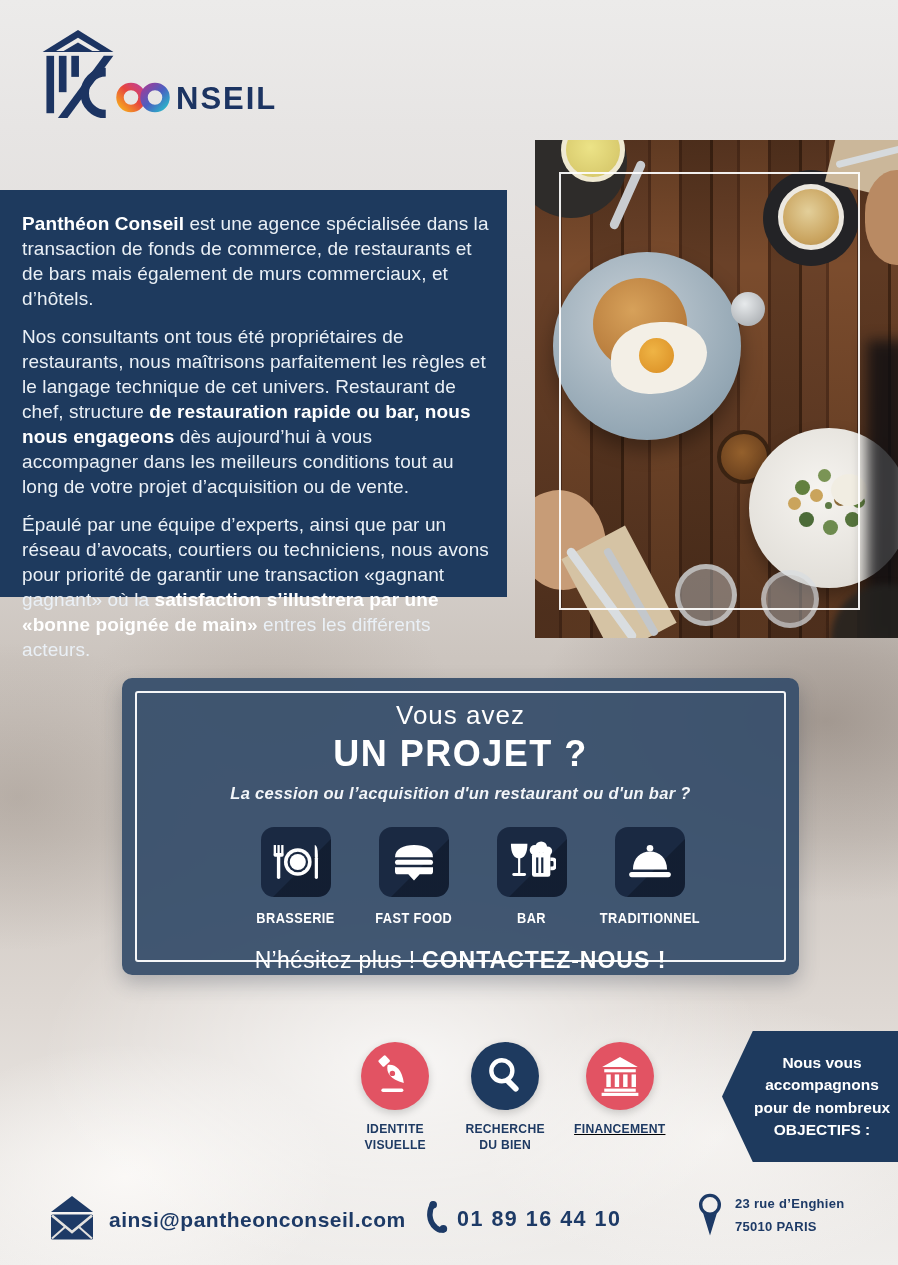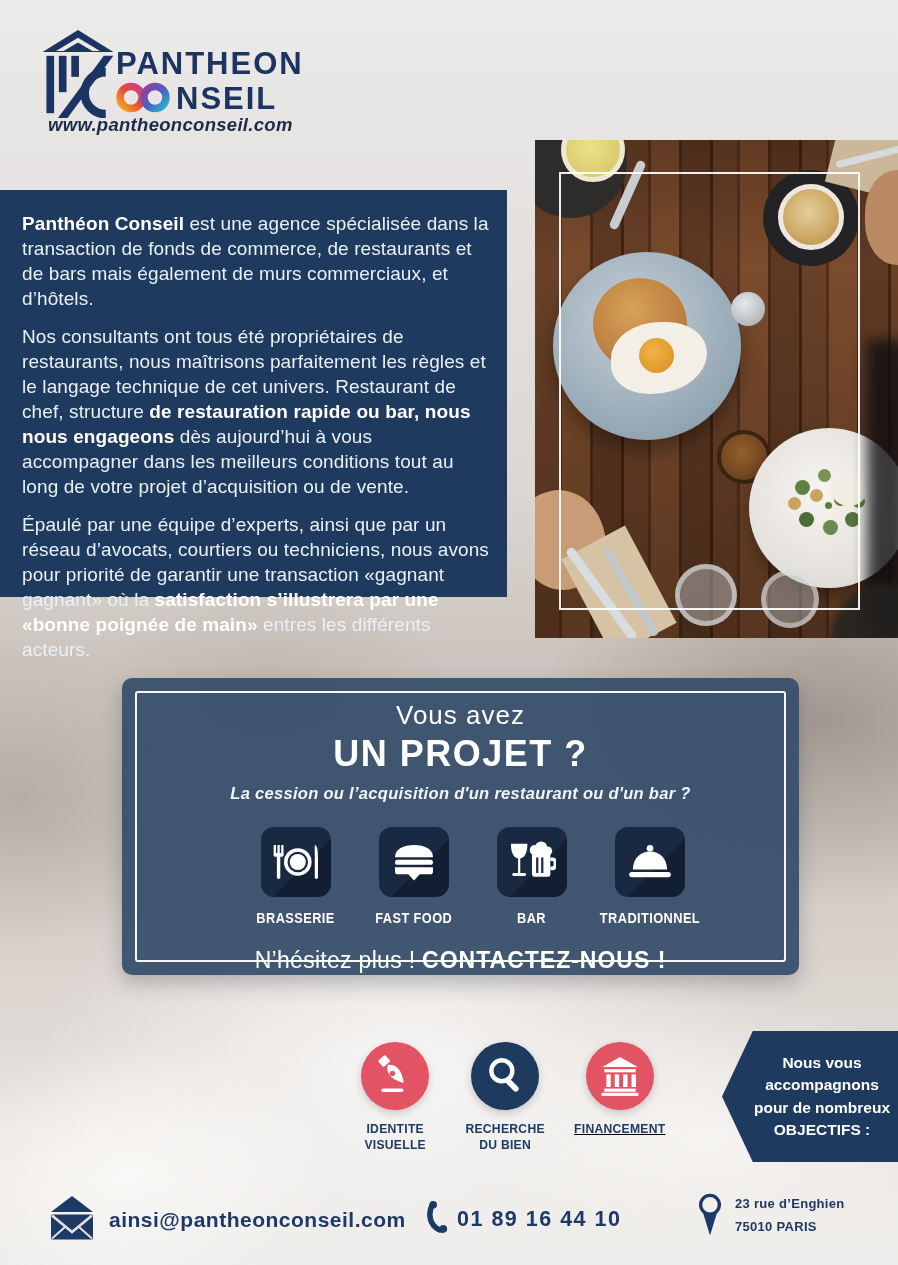--- a/index.html
+++ b/index.html
@@ -99,21 +99,20 @@
       <polygon points="37,0 74,23 0,23" fill="#1c3462"></polygon>
       <polygon points="37,8 60,22 14,22" fill="#eceae8"></polygon>
       <polygon points="37,13 52,22 22,22" fill="#1c3462"></polygon>
       <rect x="4" y="27" width="8" height="60" fill="#1c3462"></rect>
       <rect x="17" y="27" width="8" height="38" fill="#1c3462"></rect>
       <rect x="30" y="27" width="8" height="22" fill="#1c3462"></rect>
       <polygon points="64,27 74,27 26,92 16,92" fill="#1c3462"></polygon>
       <path d="M66 44 a22 22 0 1 0 0 44" fill="none" stroke="#1c3462" stroke-width="9"></path>
     </svg>
   </div>
-  <div class="brand-line1">PANTHEON</div>
   <div class="brand-line2">
     <span>
       <svg width="58" height="31" viewBox="0 0 58 31">
         <defs>
           <linearGradient id="gL" x1="0" y1="1" x2="1" y2="0">
             <stop offset="0" stop-color="#f6a91f"></stop>
               <stop offset=".55" stop-color="#e7463e"></stop>
               <stop offset="1" stop-color="#c4418f"></stop>
           </linearGradient>
           <linearGradient id="gR" x1="0" y1="0" x2="1" y2="1">
@@ -121,21 +120,20 @@
               <stop offset=".5" stop-color="#4a5fc1"></stop>
               <stop offset="1" stop-color="#2bb5c9"></stop>
           </linearGradient>
         </defs>
         <circle cx="15" cy="15.5" r="11" fill="none" stroke="url(#gL)" stroke-width="7.5"></circle>
         <circle cx="39" cy="15.5" r="11" fill="none" stroke="url(#gR)" stroke-width="7.5"></circle>
       </svg>
     </span>
     <span class="suffix">NSEIL</span>
   </div>
-  <div class="website">www.pantheonconseil.com</div>
 
   <div class="intro">
     <p><b>Panthéon Conseil</b><span> est une agence spécialisée dans la transaction de fonds de commerce, de restaurants et de bars mais également de murs commerciaux, et d’hôtels.</span></p>
     <p><span>Nos consultants ont tous été propriétaires de restaurants, nous maîtrisons parfaitement les règles et le langage technique de cet univers. Restaurant de chef, structure </span><b>de restauration rapide ou bar, nous nous engageons</b><span> dès aujourd’hui à vous accompagner dans les meilleurs conditions tout au long de votre projet d’acquisition ou de vente.</span></p>
     <p><span>Épaulé par une équipe d’experts, ainsi que par un réseau d’avocats, courtiers ou techniciens, nous avons pour priorité de garantir une transaction «gagnant gagnant» où la </span><b>satisfaction s’illustrera par une «bonne poignée de main»</b><span> entres les différents acteurs.</span></p>
   </div>
 
   <div class="photo">
     <div class="abs" style="left:-20px;top:-34px;width:112px;height:112px;border-radius:50%;background:#2e2c2a;"></div>
     <div class="abs" style="left:26px;top:-22px;width:64px;height:64px;border-radius:50%;background:radial-gradient(circle at 45% 45%, #ece387, #d9cb6e 70%, #bfb053);border:5px solid #efe9d2;"></div>

